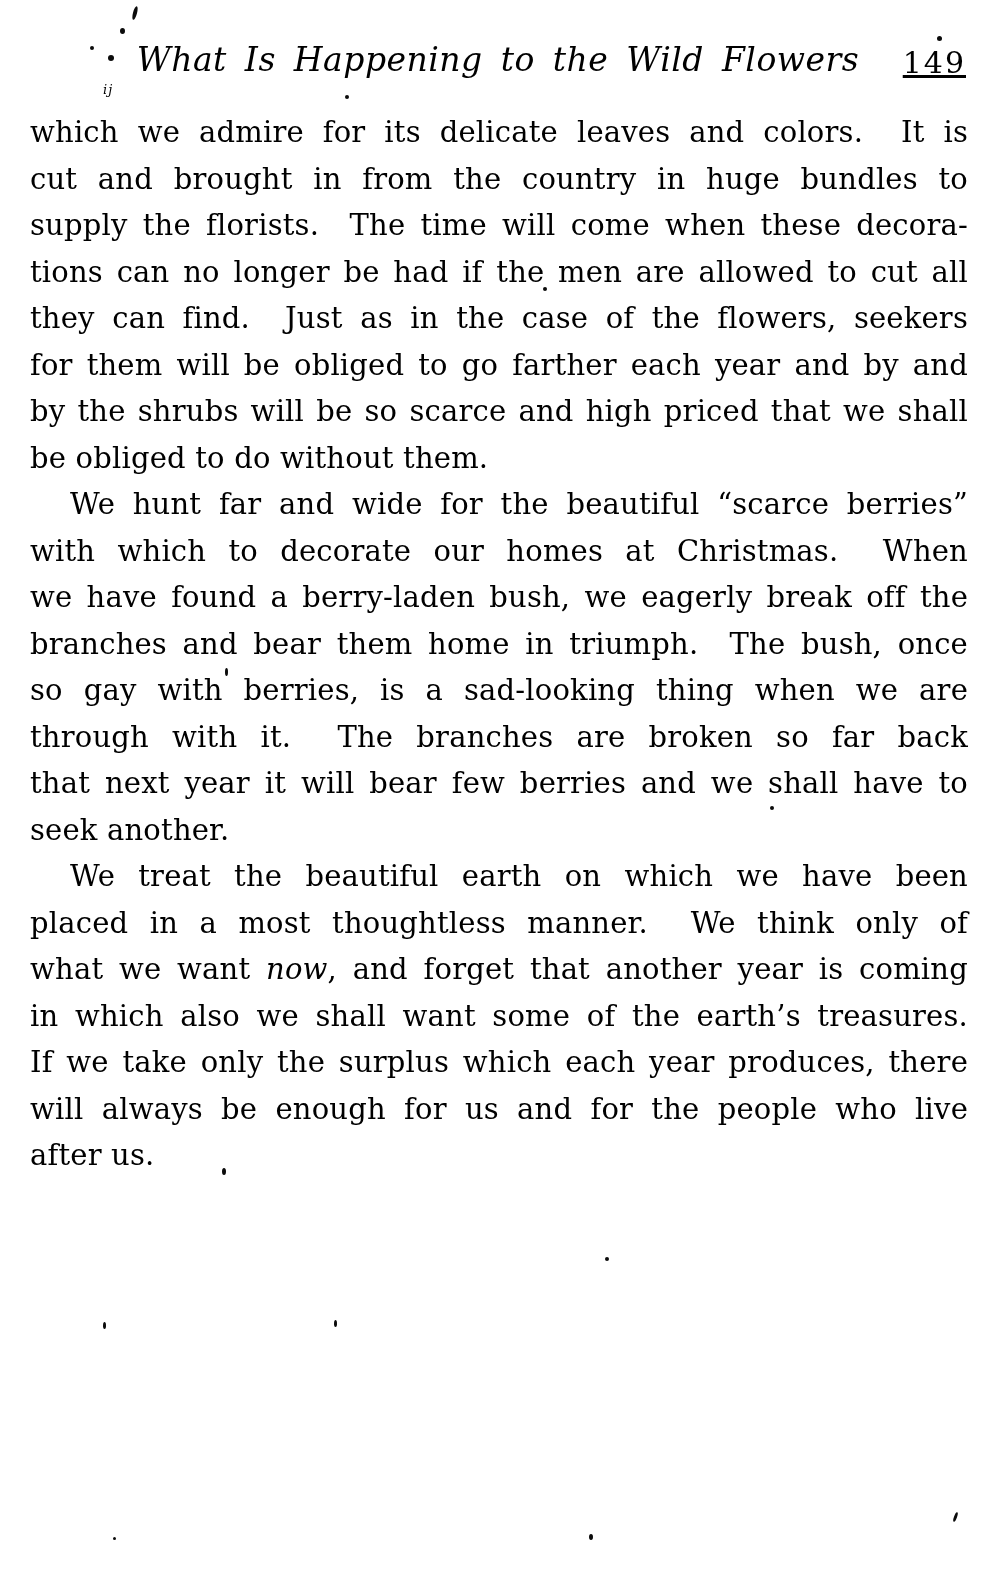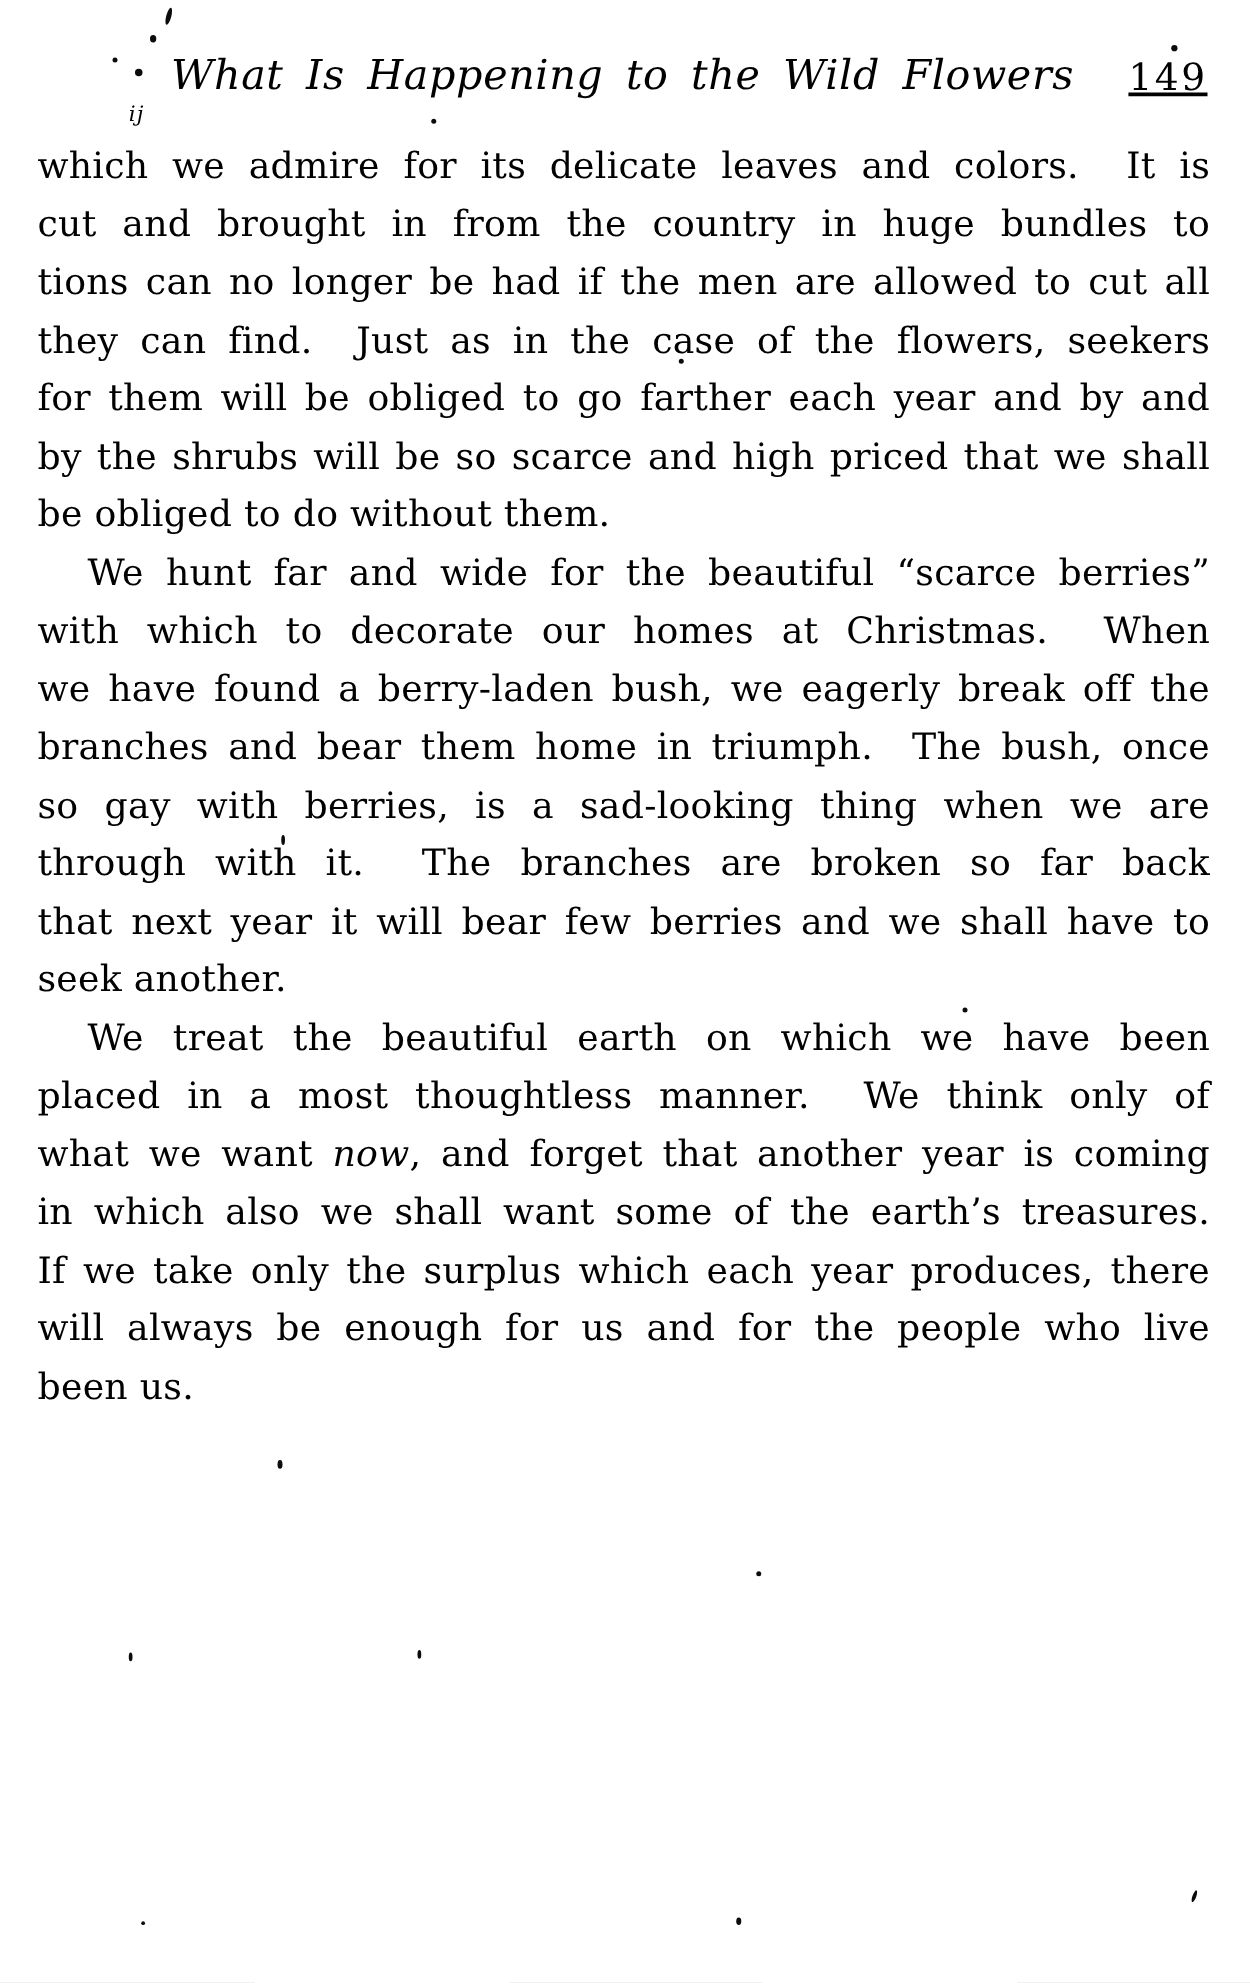--- a/index.html
+++ b/index.html
@@ -57,21 +57,21 @@
     text-align-last: justify;
     white-space: pre-wrap;
   }
   .line.para-end { text-align-last: left; }
   .line.indent { text-indent: 40px; }
   .line em { font-style: italic; }
   .stray {
     position: absolute;
     left: 103px;
     top: 82px;
-    font-size: 17px;
+    font-size: 13px;
     font-style: italic;
     letter-spacing: 1px;
   }
   .speck {
     position: absolute;
     background: #0b0b0b;
     border-radius: 50%;
   }
 </style>
 </head>
@@ -81,40 +81,41 @@
   <div class="header">
     <div class="running-title">What Is Happening to the Wild Flowers</div>
     <div class="folio">149</div>
   </div>
 
   <div class="stray">ij</div>
 
   <div class="body-text" id="body-text">
       <div class="line"><span>which we admire for its delicate leaves and colors.  It is</span></div>
       <div class="line"><span>cut and brought in from the country in huge bundles to</span></div>
+      <div class="line"><span>supply the florists.  The time will come when these decora-</span></div>
       <div class="line"><span>tions can no longer be had if the men are allowed to cut all</span></div>
       <div class="line"><span>they can find.  Just as in the case of the flowers, seekers</span></div>
       <div class="line"><span>for them will be obliged to go farther each year and by and</span></div>
       <div class="line"><span>by the shrubs will be so scarce and high priced that we shall</span></div>
       <div class="line para-end"><span>be obliged to do without them.</span></div>
       <div class="line indent"><span>We hunt far and wide for the beautiful “scarce berries”</span></div>
       <div class="line"><span>with which to decorate our homes at Christmas.  When</span></div>
       <div class="line"><span>we have found a berry-laden bush, we eagerly break off the</span></div>
       <div class="line"><span>branches and bear them home in triumph.  The bush, once</span></div>
       <div class="line"><span>so gay with berries, is a sad-looking thing when we are</span></div>
       <div class="line"><span>through with it.  The branches are broken so far back</span></div>
       <div class="line"><span>that next year it will bear few berries and we shall have to</span></div>
       <div class="line para-end"><span>seek another.</span></div>
       <div class="line indent"><span>We treat the beautiful earth on which we have been</span></div>
       <div class="line"><span>placed in a most thoughtless manner.  We think only of</span></div>
       <div class="line"><span>what we want </span><em>now</em><span>, and forget that another year is coming</span></div>
       <div class="line"><span>in which also we shall want some of the earth’s treasures.</span></div>
       <div class="line"><span>If we take only the surplus which each year produces, there</span></div>
       <div class="line"><span>will always be enough for us and for the people who live</span></div>
-      <div class="line para-end"><span>been us.</span></div>
+      <div class="line para-end"><span>after us.</span></div>
     </div>
 <div class="speck" style="left: 133px; top: 6px; width: 4px; height: 14px; transform: rotate(15deg);"></div>
     <div class="speck" style="left: 120px; top: 28px; width: 5px; height: 6px;"></div>
     <div class="speck" style="left: 108px; top: 55px; width: 6px; height: 6px;"></div>
     <div class="speck" style="left: 90px; top: 46px; width: 4px; height: 4px;"></div>
     <div class="speck" style="left: 345px; top: 95px; width: 4px; height: 4px;"></div>
     <div class="speck" style="left: 937px; top: 36px; width: 5px; height: 5px;"></div>
     <div class="speck" style="left: 543px; top: 287px; width: 4px; height: 4px;"></div>
     <div class="speck" style="left: 225px; top: 668px; width: 3px; height: 8px;"></div>
     <div class="speck" style="left: 770px; top: 806px; width: 4px; height: 4px;"></div>

